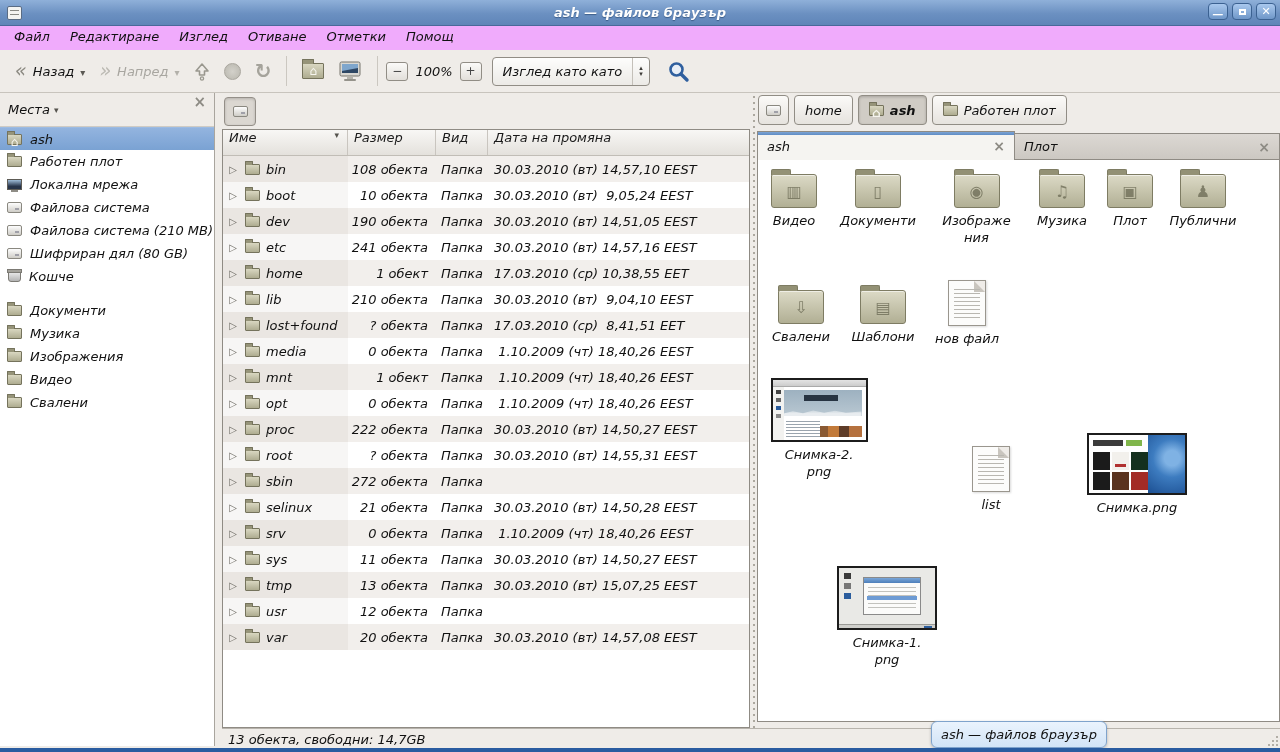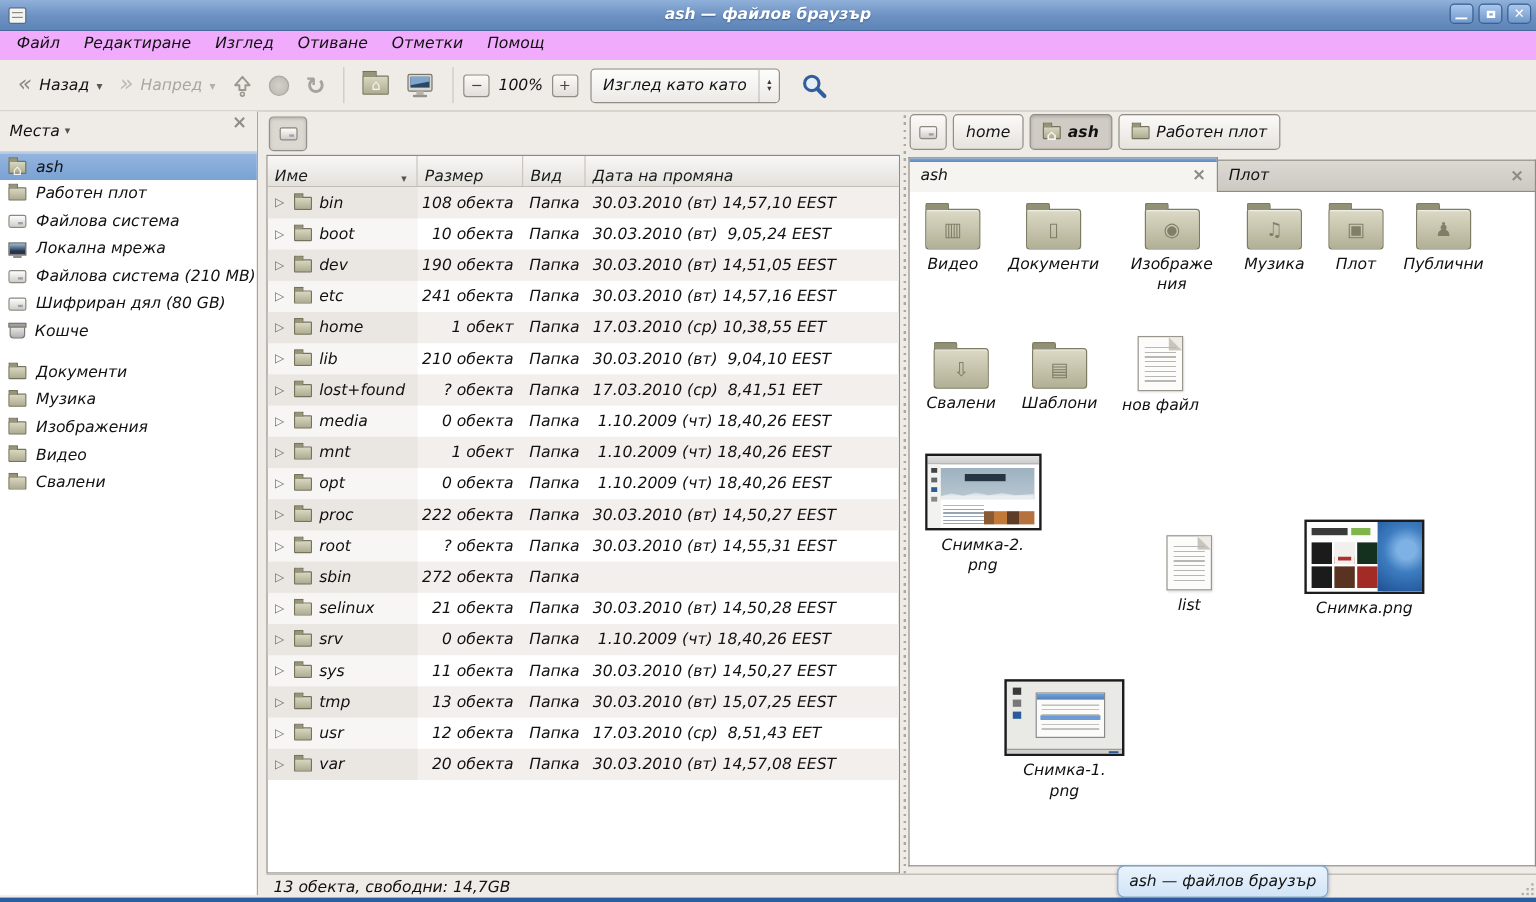--- a/index.html
+++ b/index.html
@@ -90,21 +90,21 @@
 
   
   .midbtn { position:absolute; left:224px; top:97px; width:32px; height:29px;
     border:1px solid #948f88; border-radius:4px; background:#dbd7d1;
     box-shadow:inset 0 1px 3px rgba(0,0,0,.18); display:flex; align-items:center;
     justify-content:center; }
   .treepane { position:absolute; left:222px; top:129px; width:528px; height:599px;
     background:#fff; border:1px solid #8f8b84; overflow:hidden; }
   .thead { display:flex; height:26px; background:linear-gradient(#f8f7f5,#e4e1dc);
     border-bottom:1px solid #c1bdb6; }
-  .th { display:flex; align-items:flex-end; padding-left:6px; border-right:1px solid #c9c5bf;
+  .th { display:flex; align-items:flex-start; padding-left:6px; border-right:1px solid #c9c5bf;
     color:#1a1a1a; }
   .th.name { width:125px; }
   .th.size { width:88px; }
   .th.type { width:52px; }
   .th.date { flex:1; border-right:none; }
   .sortarr { margin-left:auto; margin-right:8px; font-size:9px; color:#55534d; }
   .trow { display:flex; height:26px; align-items:center; }
   .trow.odd { background:#f2efec; }
   .cell-name { width:125px; height:100%; display:flex; align-items:center; gap:6px;
     padding-left:4px; background:rgba(60,45,20,0.045); }
@@ -321,26 +321,26 @@
       <span class="mf">
           <span class="hm">⌂</span>
         </span>
       <span>ash</span>
     </div>
     <div class="srow">
       <span class="mf"></span>
       <span>Работен плот</span>
     </div>
     <div class="srow">
+      <span class="nw"></span>
+      <span>Локална мрежа</span>
+    </div>
+    <div class="srow">
       <span class="dr"></span>
       <span>Файлова система</span>
-    </div>
-    <div class="srow">
-      <span class="nw"></span>
-      <span>Локална мрежа</span>
     </div>
     <div class="srow">
       <span class="dr"></span>
       <span>Файлова система (210 MB)</span>
     </div>
     <div class="srow">
       <span class="dr"></span>
       <span>Шифриран дял (80 GB)</span>
     </div>
     <div class="srow">
@@ -560,21 +560,20 @@
       <div class="cell-date">30.03.2010 (вт) 15,07,25 EEST</div>
     </div>
     <div class="trow">
       <div class="cell-name">
           <span class="exp">▷</span>
           <span class="mf"></span>
           <span>usr</span>
         </div>
       <div class="cell-size">12 обекта</div>
       <div class="cell-type">Папка</div>
-      <div class="cell-date">17.03.2010 (ср)  8,51,43 EET</div>
     </div>
     <div class="trow odd">
       <div class="cell-name">
           <span class="exp">▷</span>
           <span class="mf"></span>
           <span>var</span>
         </div>
       <div class="cell-size">20 обекта</div>
       <div class="cell-type">Папка</div>
       <div class="cell-date">30.03.2010 (вт) 14,57,08 EEST</div>

